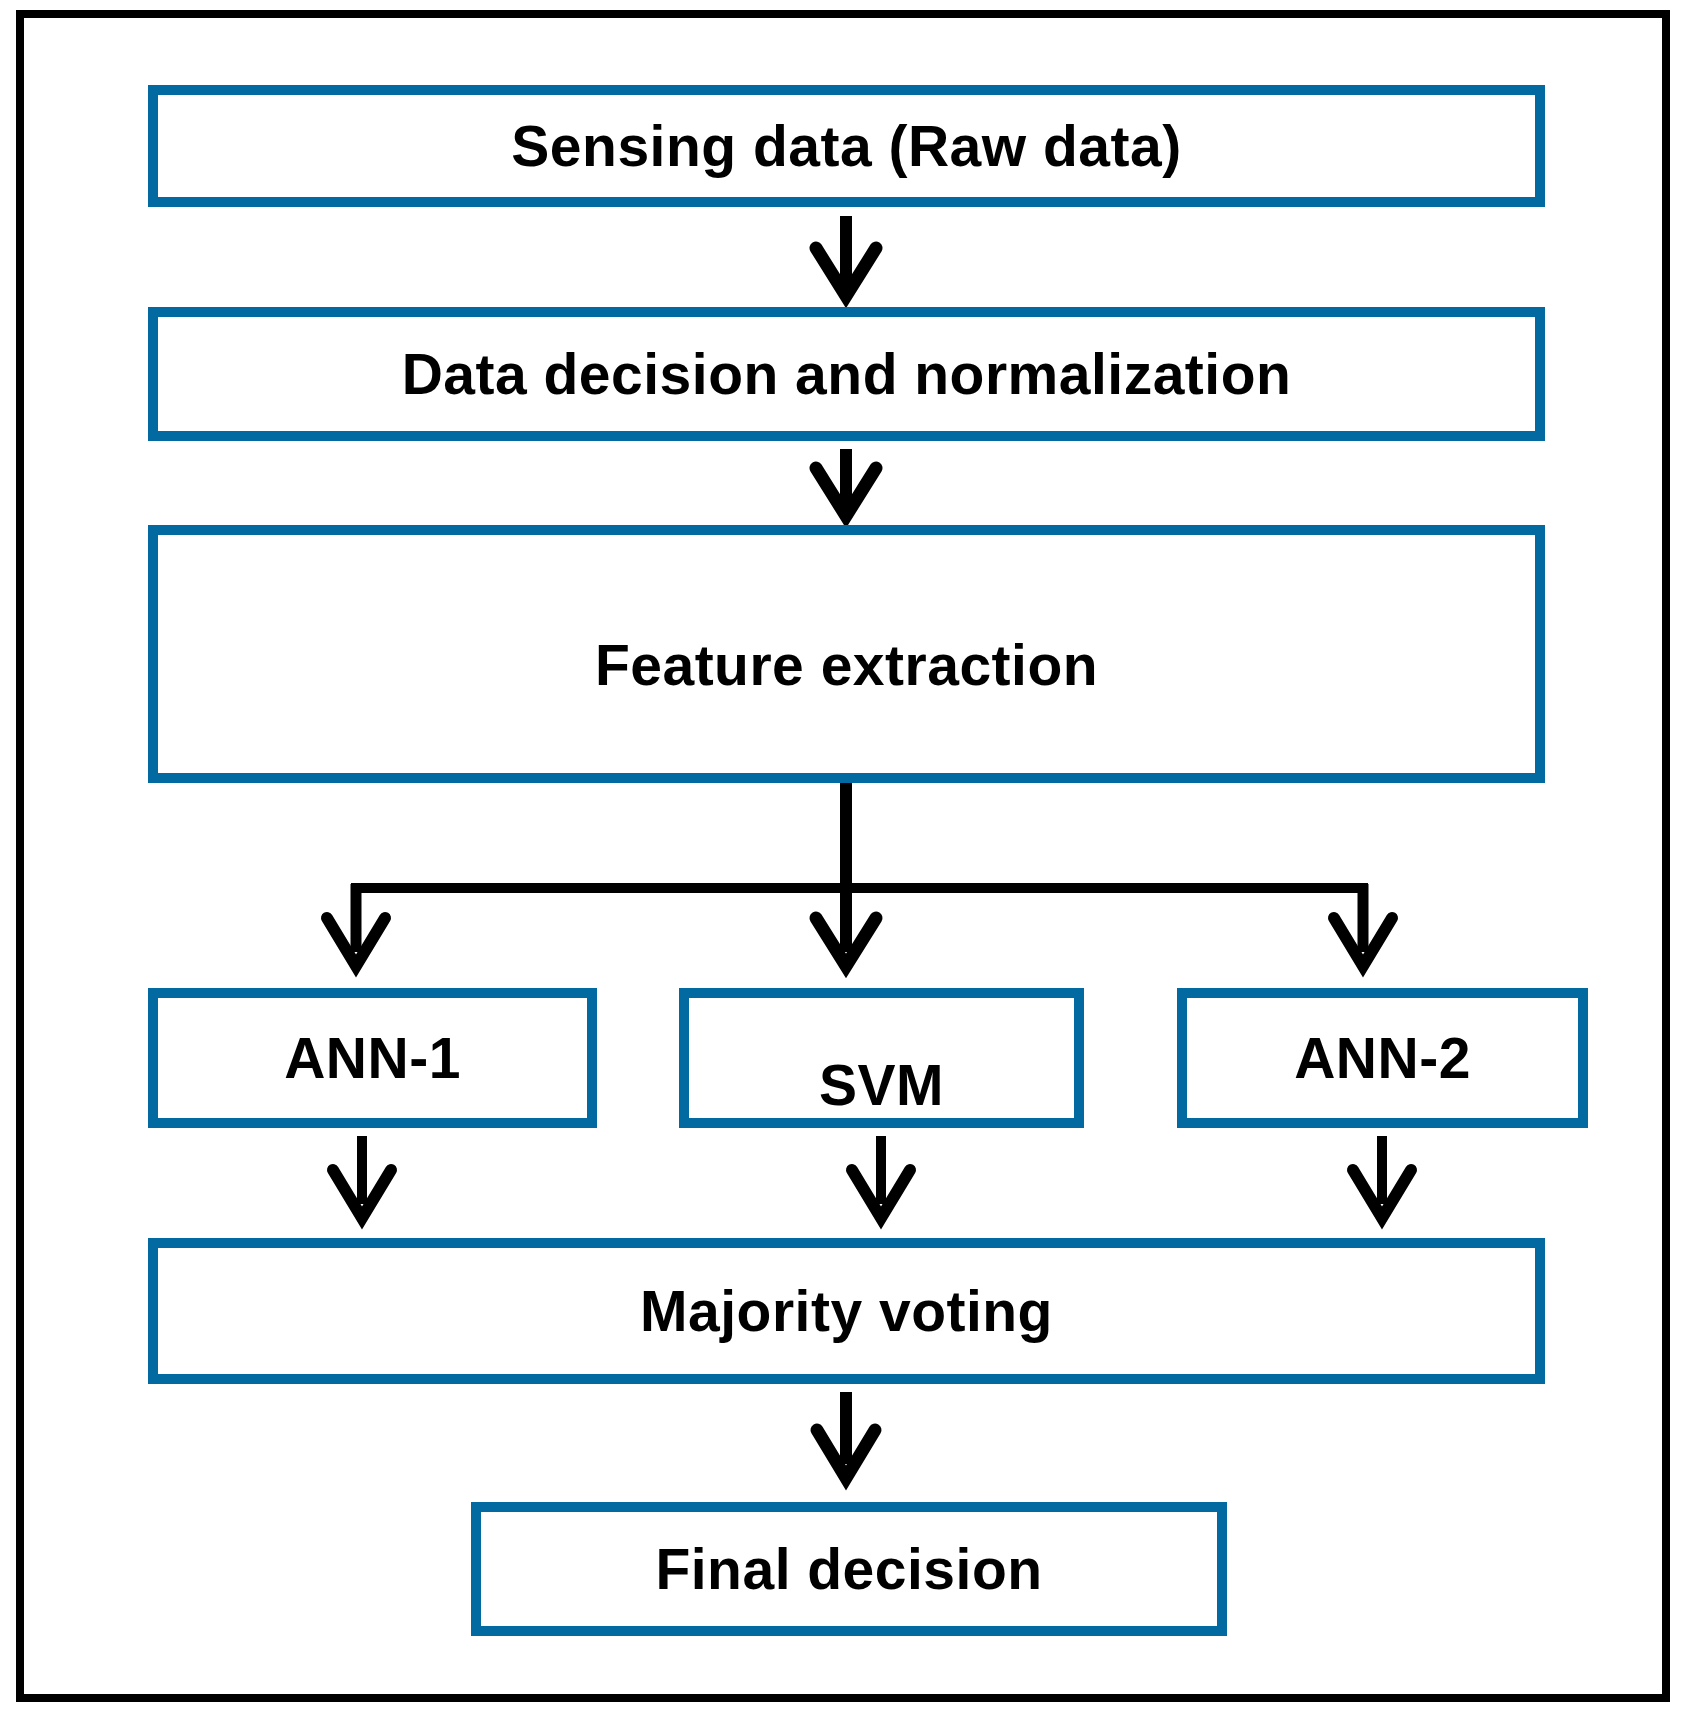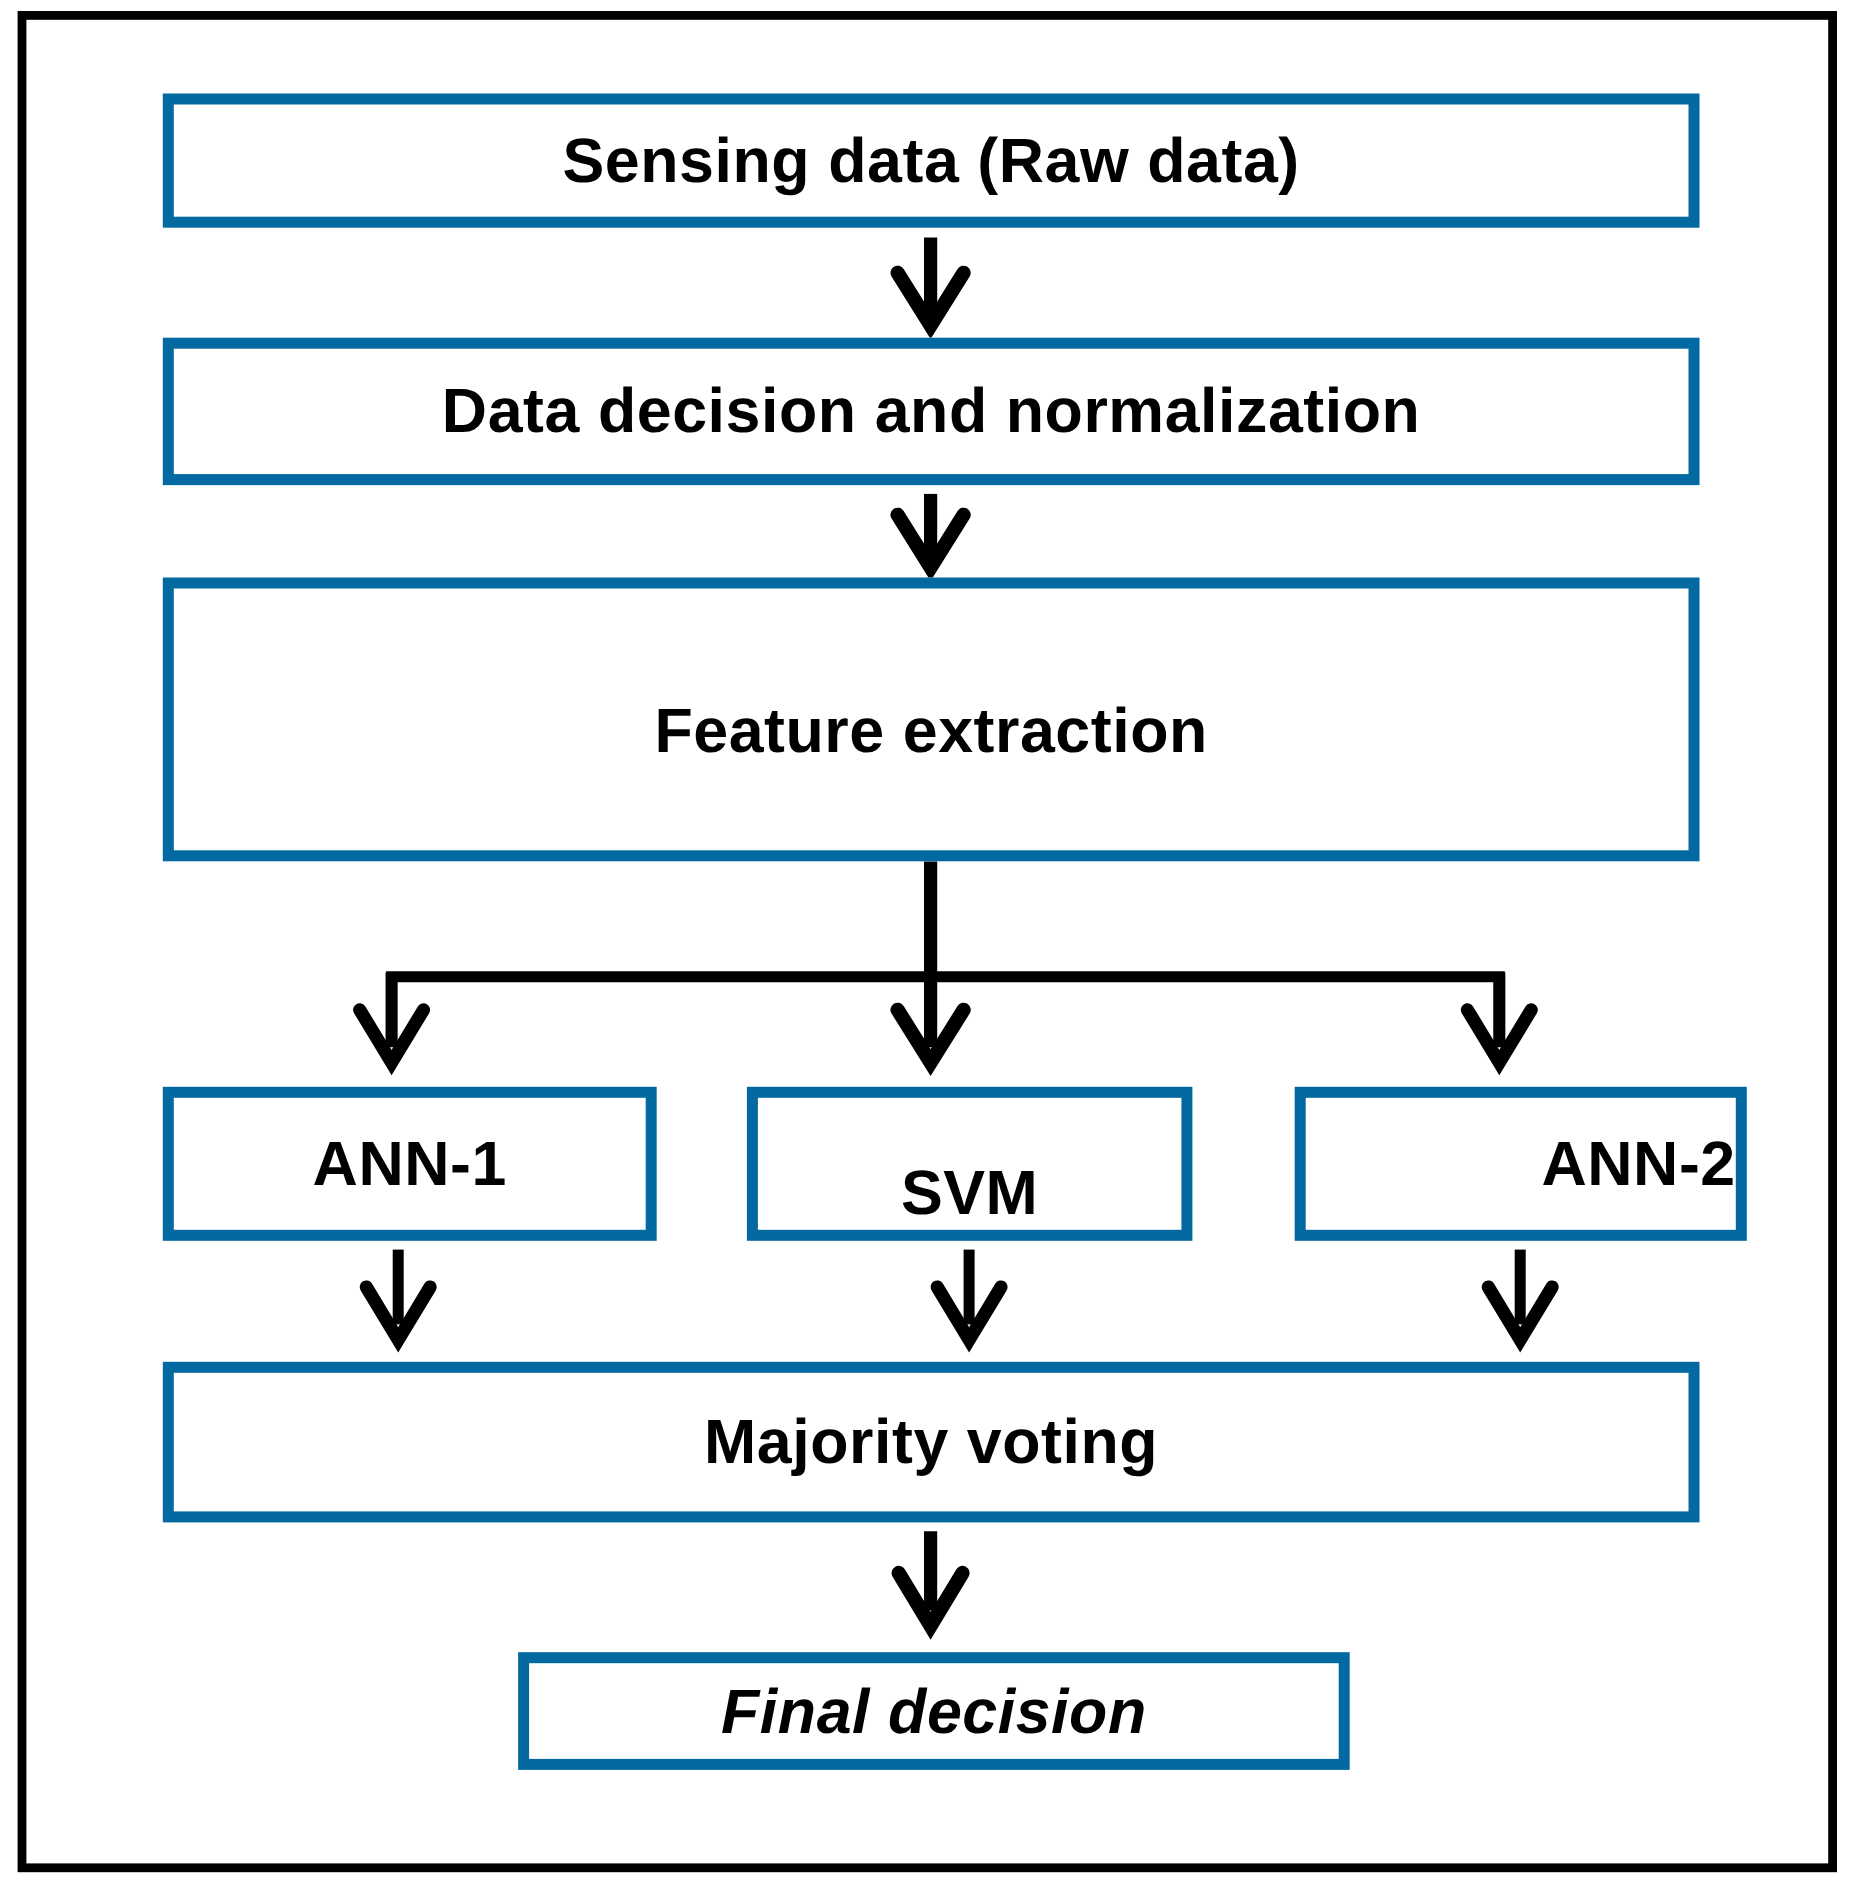--- a/index.html
+++ b/index.html
@@ -42,23 +42,23 @@
   }
   .node.text-top {
     align-items: flex-start;
     padding-top: 22px;
   }
   #node-sensing  { left: 148px;  top: 85px;   width: 1397px; height: 122px; }
   #node-cleaning { left: 148px;  top: 307px;  width: 1397px; height: 134px; }
   #node-feature  { left: 148px;  top: 525px;  width: 1397px; height: 258px; align-items: center; }
   #node-ann1     { left: 148px;  top: 988px;  width: 449px;  height: 140px; }
   #node-svm      { left: 679px;  top: 988px;  width: 405px;  height: 140px; align-items: flex-end; }
-  #node-ann2     { left: 1177px; top: 988px;  width: 411px;  height: 140px; justify-content: flex-end; }
+  #node-ann2     { left: 1177px; top: 988px;  width: 411px;  height: 140px; }
   #node-voting   { left: 148px;  top: 1238px; width: 1397px; height: 146px; }
-  #node-final    { left: 471px;  top: 1502px; width: 756px;  height: 107px; font-style: italic; }
+  #node-final    { left: 471px;  top: 1502px; width: 756px;  height: 134px; }
   .connectors {
     position: absolute;
     left: 0;
     top: 0;
     width: 1687px;
     height: 1720px;
     z-index: 1;
   }
   .connectors line, .connectors path {
     stroke: #000000;

